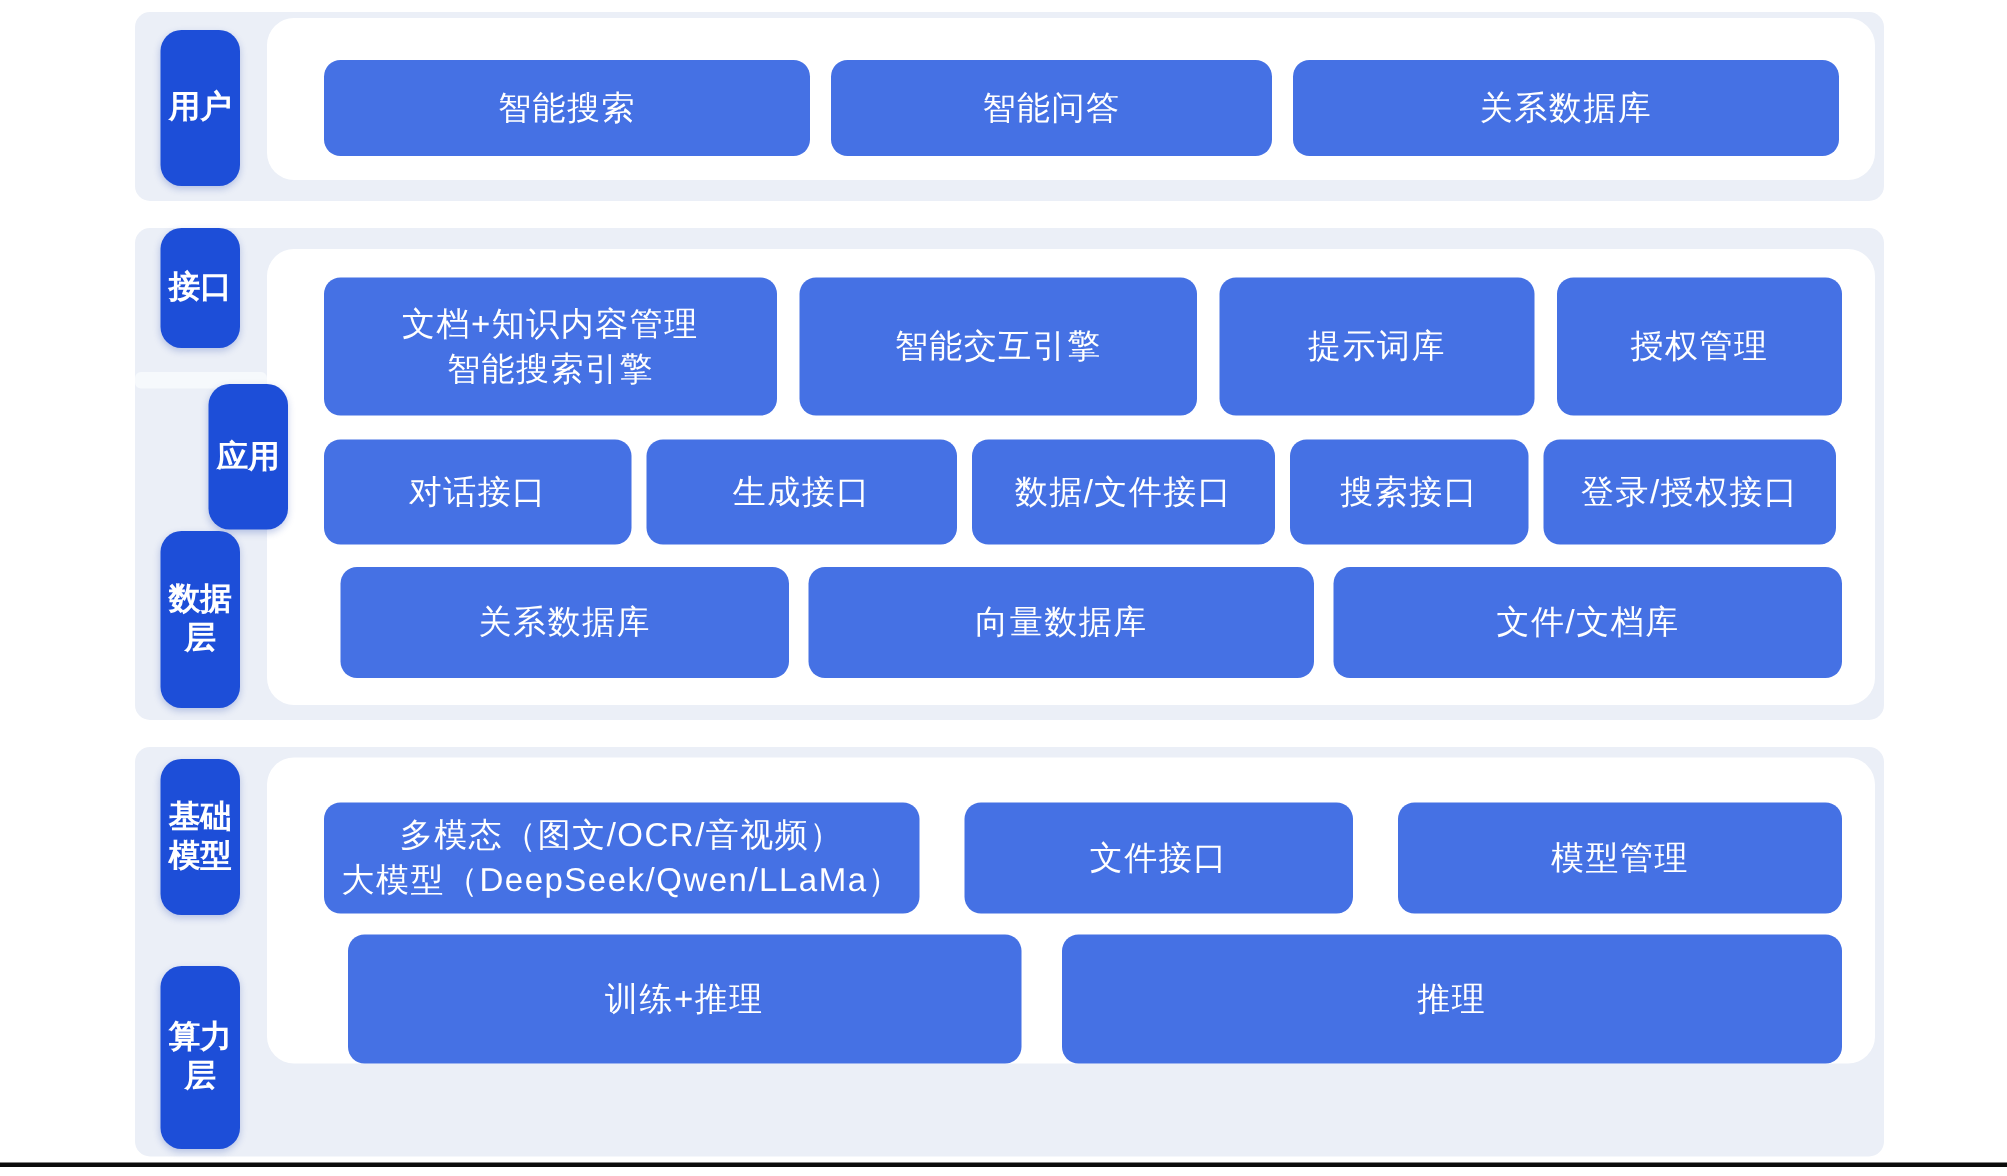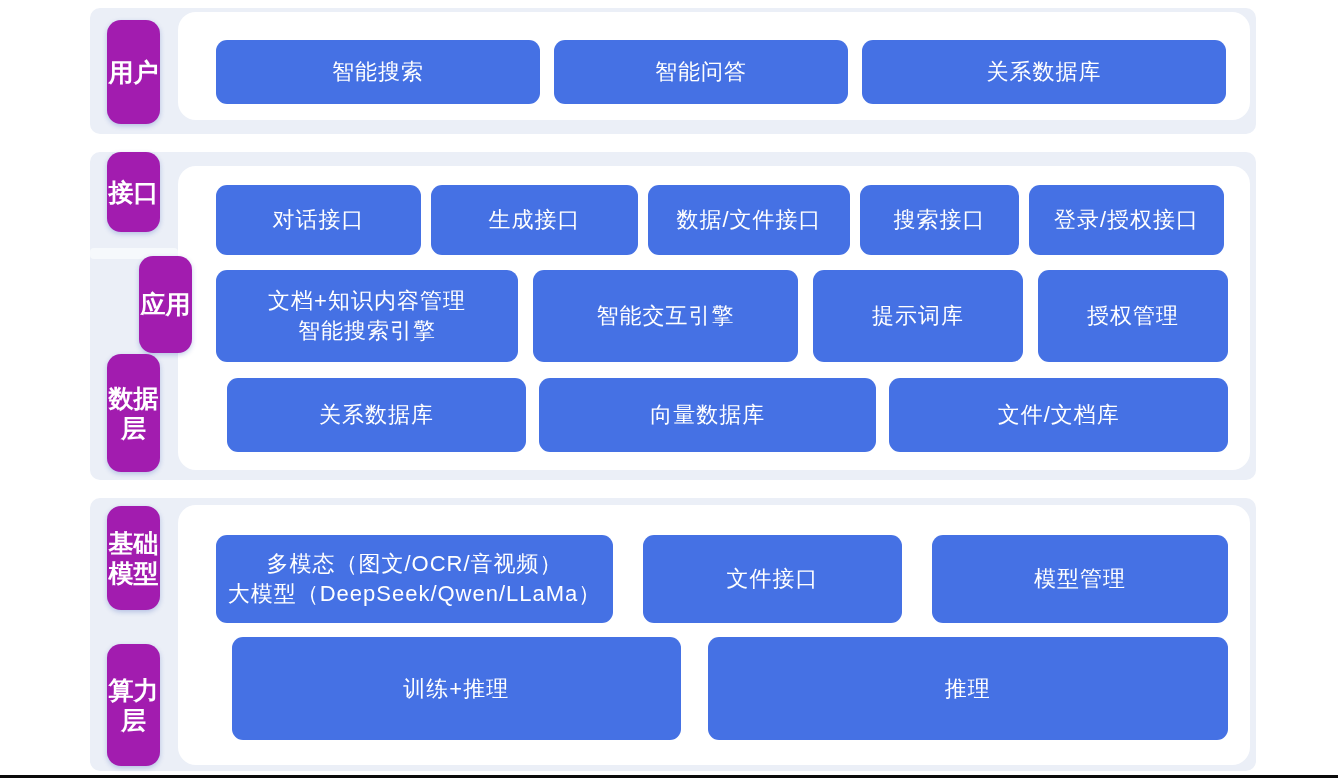--- a/index.html
+++ b/index.html
@@ -19,45 +19,46 @@
   .section-3{top:498px;height:273px;}
 
   
   .panel{
     position:absolute;left:178px;width:1072px;background:#ffffff;
     border-radius:18px;box-sizing:border-box;
     padding:0 22px 0 38px;display:flex;flex-direction:column;justify-content:center;
   }
   .panel-1{top:12px;height:108px;}
   .panel-2{top:166px;height:304px;justify-content:flex-start;padding-top:19px;}
-  .panel-3{top:505px;height:260px;justify-content:flex-start;padding-top:30px;}
+  .panel-3{top:505px;height:204px;justify-content:flex-start;padding-top:30px;}
 
   
   .row{display:flex;align-items:stretch;}
   .row-users{gap:14px;height:64px;margin-top:12px;}
   .row-api{gap:10px;height:70px;margin-bottom:15px;}
   .row-app{gap:15px;height:92px;margin-bottom:16px;}
   .row-data{gap:13px;height:74px;padding-left:11px;}
   .row-model{gap:30px;height:88px;margin-bottom:14px;}
   .row-compute{gap:27px;height:103px;margin-left:16px;}
 
   .node{
     background:#4571e4;color:#ffffff;border-radius:11px;
     display:flex;flex-direction:column;align-items:center;justify-content:center;
     font-size:22px;font-weight:500;letter-spacing:1px;line-height:1.35;
     text-align:center;flex:0 1 auto;box-sizing:border-box;
   }
 
   
   .tag{
-    position:absolute;left:107px;width:53px;background:#a21caf;color:#ffffff;
+    position:absolute;left:107px;width:53px;background:#1d4ed8;color:#ffffff;
     border-radius:14px;display:flex;align-items:center;justify-content:center;
-    font-size:25px;font-weight:bold;line-height:1.22;text-align:center;
+    font-size:21px;font-weight:bold;line-height:1.22;text-align:center;
     word-break:break-all;padding:4px 0;box-sizing:border-box;
     box-shadow:0 2px 5px rgba(25,60,170,0.25);
+    font-family:Liberation Serif, serif;
   }
   .tag-user{top:20px;height:104px;}
   .tag-api{top:152px;height:80px;}
   .tag-app{top:256px;height:97px;margin-left:32px;}
   .tag-data{top:354px;height:118px;}
   .tag-model{top:506px;height:104px;}
   .tag-compute{top:644px;height:122px;}
 
   
   .gutter-gap{
@@ -81,35 +82,35 @@
 
   <div class="panel panel-1">
     <div class="row row-users">
       <div class="node" style="width:324px">智能搜索</div>
       <div class="node" style="width:294px">智能问答</div>
       <div class="node" style="width:364px">关系数据库</div>
     </div>
   </div>
 
   <div class="panel panel-2">
-    <div class="row row-api">
-      <div class="node" style="width:205px">对话接口</div>
-      <div class="node" style="width:207px">生成接口</div>
-      <div class="node" style="width:202px">数据/文件接口</div>
-      <div class="node" style="width:159px">搜索接口</div>
-      <div class="node" style="width:195px">登录/授权接口</div>
-    </div>
     <div class="row row-app">
       <div class="node" style="width:302px">
         <span>文档+知识内容管理</span>
         <span>智能搜索引擎</span>
       </div>
       <div class="node" style="width:265px">智能交互引擎</div>
       <div class="node" style="width:210px">提示词库</div>
       <div class="node" style="width:190px">授权管理</div>
+    </div>
+    <div class="row row-api">
+      <div class="node" style="width:205px">对话接口</div>
+      <div class="node" style="width:207px">生成接口</div>
+      <div class="node" style="width:202px">数据/文件接口</div>
+      <div class="node" style="width:159px">搜索接口</div>
+      <div class="node" style="width:195px">登录/授权接口</div>
     </div>
     <div class="row row-data">
       <div class="node" style="width:302px">关系数据库</div>
       <div class="node" style="width:341px">向量数据库</div>
       <div class="node" style="width:342px">文件/文档库</div>
     </div>
   </div>
 
   <div class="panel panel-3">
     <div class="row row-model">

